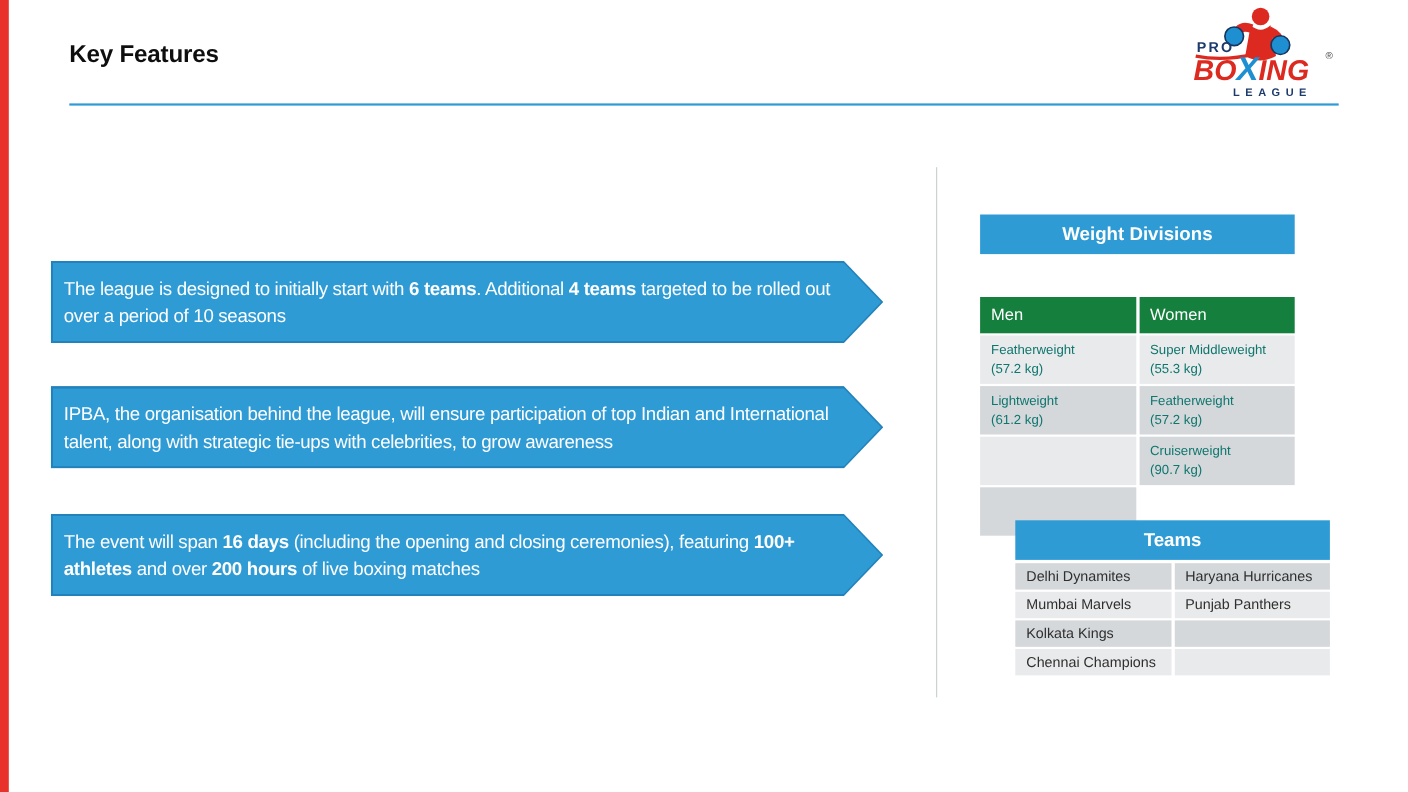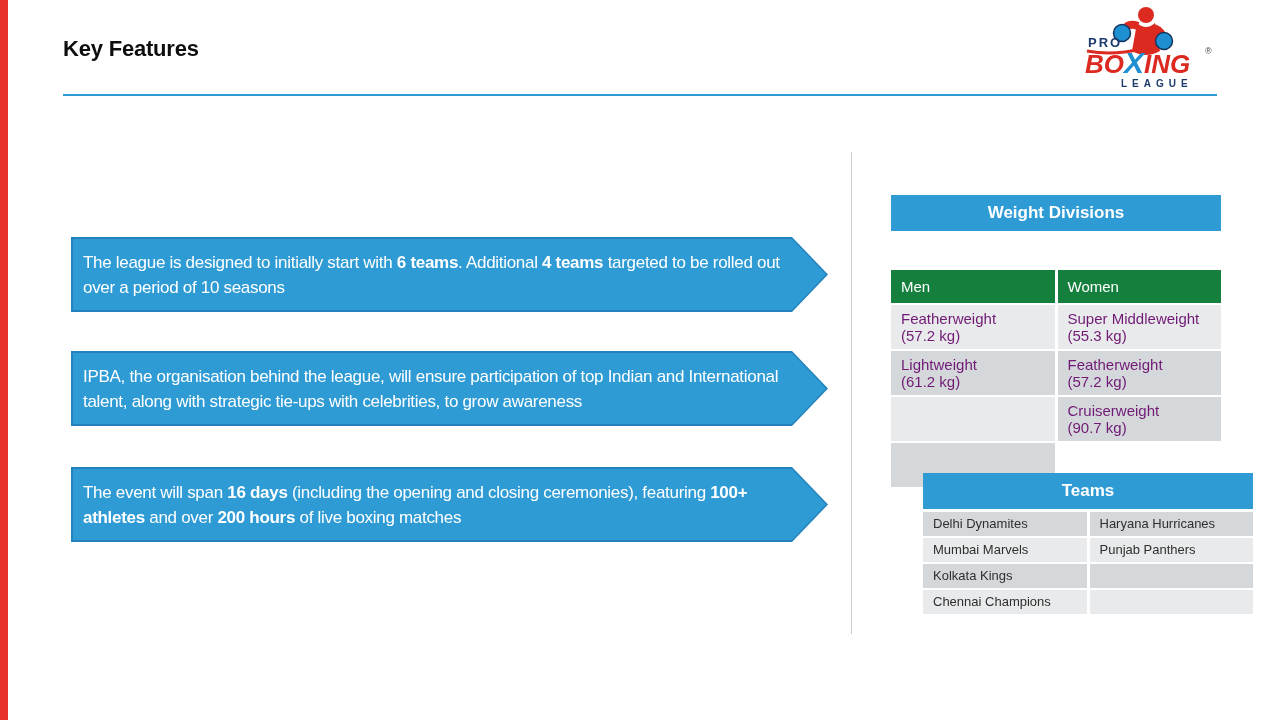--- a/index.html
+++ b/index.html
@@ -11,53 +11,53 @@
   .page-title{
     position:absolute;left:63px;top:36px;margin:0;
     font-size:22px;font-weight:bold;color:#0e0e0e;letter-spacing:-0.2px;
   }
   .title-rule{position:absolute;left:63px;top:94px;width:1154px;height:2px;background:#2E9BD5;}
 
   
   .logo{position:absolute;left:1083px;top:6px;width:132px;height:86px;}
 
   
-  .callout{position:absolute;left:71px;width:757px;height:75px;}
+  .callout{position:absolute;left:46px;width:757px;height:75px;}
   .callout-outer{
     position:absolute;inset:0;background:#2382BB;
     clip-path:polygon(0 0,721px 0,757px 50%,721px 100%,0 100%);
   }
   .callout-inner{
     position:absolute;inset:2px;background:#2E9BD5;
     clip-path:polygon(0 0,719px 0,753px 50%,719px 100%,0 100%);
     display:flex;align-items:center;
   }
   .callout-1{top:237px;} .callout-2{top:351px;} .callout-3{top:467px;}
   .callout p{
     margin:0;padding:4px 44px 4px 10px;color:#ffffff;
     font-size:17px;line-height:25px;letter-spacing:-0.3px;
   }
   .callout p b{font-weight:bold;}
 
   .divider{position:absolute;left:851px;top:152px;width:1px;height:482px;background:#C9CCCE;}
 
   
-  .tbl{position:absolute;left:891px;width:330px;}
+  .tbl{position:absolute;left:891px;width:286px;}
   .tbl-weight{top:195px;} .tbl-teams{top:473px;padding-left:32px;}
   .tbl-title{
     background:#2E9BD5;color:#ffffff;font-weight:bold;font-size:17px;
     text-align:center;padding:8px 0;
   }
   .grid{display:grid;grid-template-columns:1fr 1fr;gap:2px 3px;margin-top:3px;background:#ffffff;}
   .hcell{
     background:#15803d;color:#ffffff;font-weight:normal;font-size:15px;
     padding:8px 10px;
     margin-top:36px;
   }
-  .cell{font-size:15px;color:#701a75;padding:5px 10px;}
+  .cell{font-size:12px;color:#0f766e;padding:5px 10px;}
   .cell div{min-height:17px;line-height:17px;}
   .tcell{font-size:13px;color:#2f2f2f;padding:4px 10px;line-height:16px;min-height:16px;}
   .light{background:#E9EAEB;}
   .dark{background:#D4D8DB;}
 </style>
 </head>
 <body>
 
 <div class="red-edge"></div>
 

